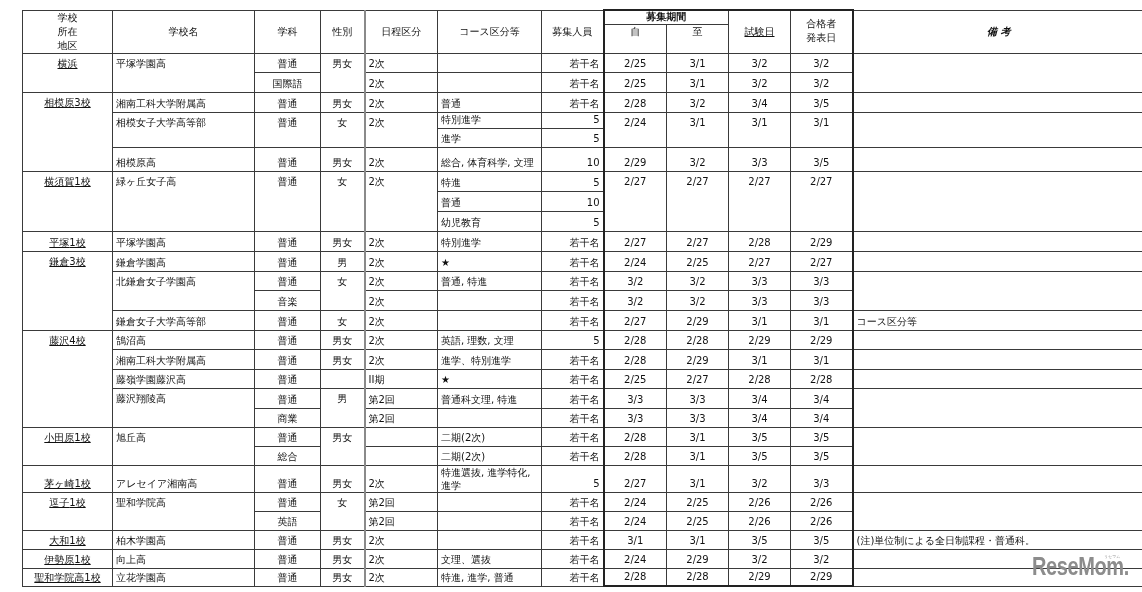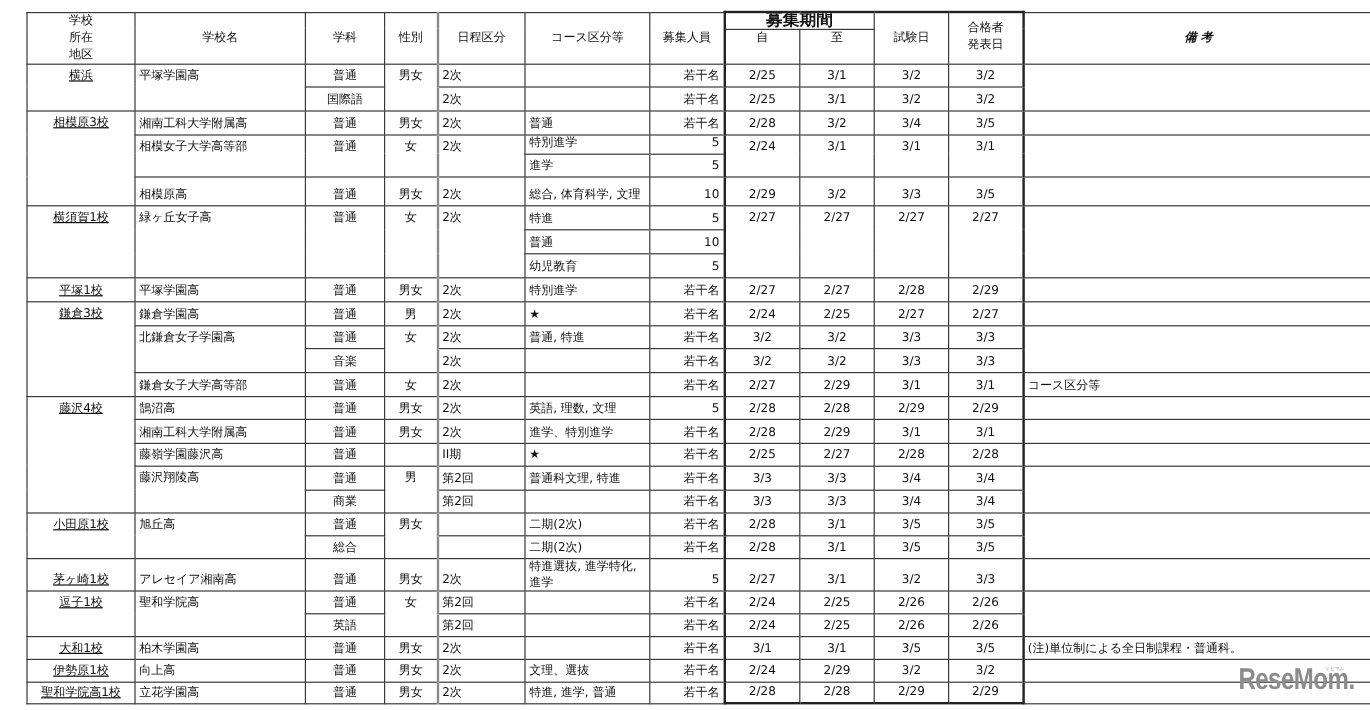--- a/index.html
+++ b/index.html
@@ -15,22 +15,22 @@
 .c-dept,.c-gender{text-align:center;}
 .c-sched{border-left:2px solid #8a8a8a !important;text-align:left;}
 .c-course{border-left:1px dotted #777 !important;text-align:left;}
 .c-cap{text-align:right;}
 .c-date{text-align:center;}
 .c-from{border-left:2px solid #222 !important;}
 .c-ann{border-right:2px solid #222 !important;}
 .dot-b{border-bottom:1px dotted #666 !important;}
 .c-notes{text-align:left;}
 .wrap{white-space:normal !important;line-height:13px !important;padding-bottom:0 !important;}
-.hd-period{border-top:2px solid #222 !important;border-left:2px solid #222 !important;font-weight:bold !important;font-size:14px;line-height:11px;}
-.hd-exam{border-top:2px solid #222 !important;}
+.hd-period{border-top:2px solid #222 !important;border-left:2px solid #222 !important;font-weight:bold !important;font-size:10px;line-height:11px;}
+.hd-exam{border-top:2px solid #222 !important;text-decoration:underline;}
 .hd-ann{border-top:2px solid #222 !important;border-right:2px solid #222 !important;vertical-align:top !important;padding-top:6px !important;}
 .hd-sub{vertical-align:top !important;padding-top:1px !important;}
 .hd-notes{font-weight:bold !important;font-style:italic;}
 .last{border-bottom:2px solid #222 !important;}
 .wm{position:absolute;left:1032px;top:553px;font-family:"Liberation Sans",sans-serif;font-weight:bold;font-size:25px;line-height:26px;color:#8c8c8c;transform:scaleX(0.8);transform-origin:left top;letter-spacing:-0.5px;}
 .wm-kana{position:absolute;left:1104px;top:554px;font-size:4px;line-height:5px;color:#9a9a9a;}
 </style>
 </head>
 <body>
 

